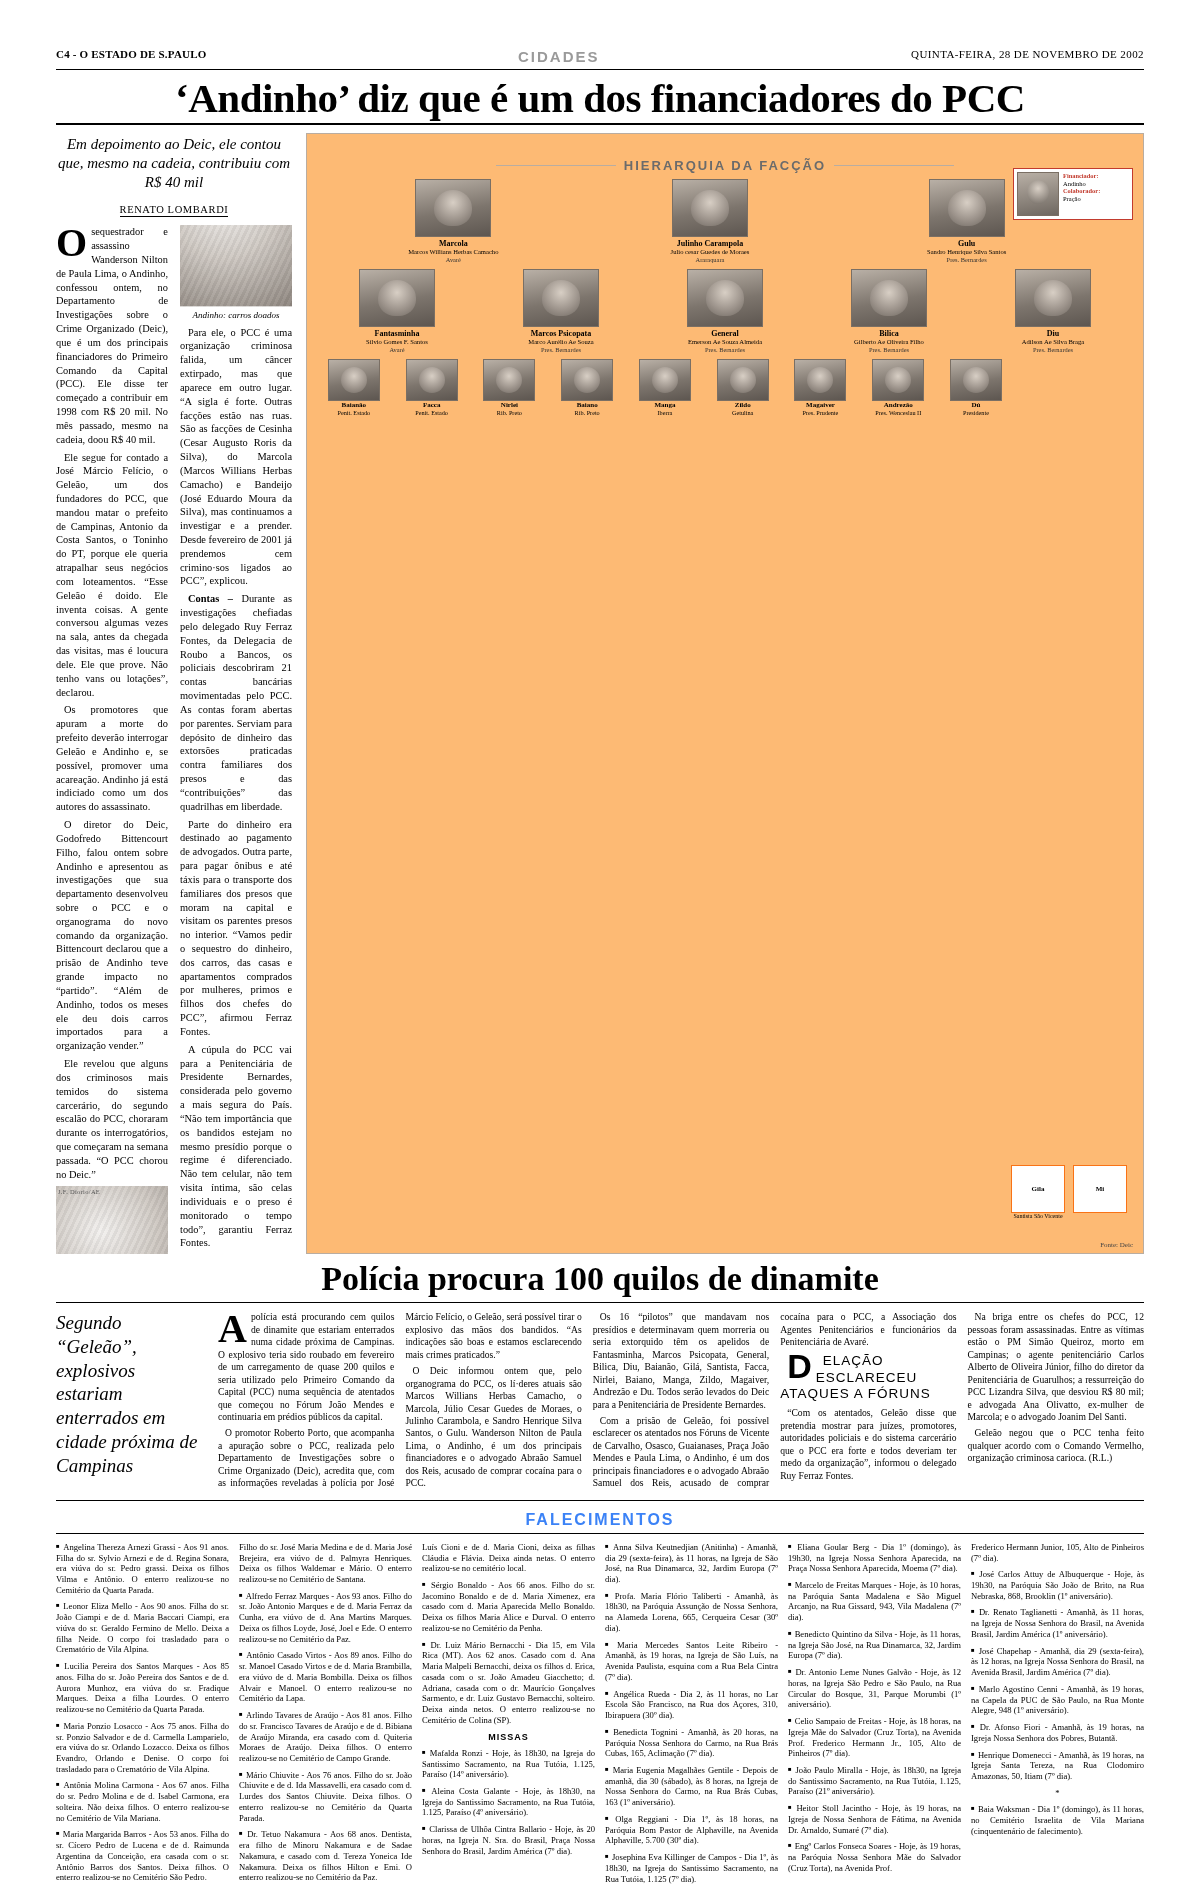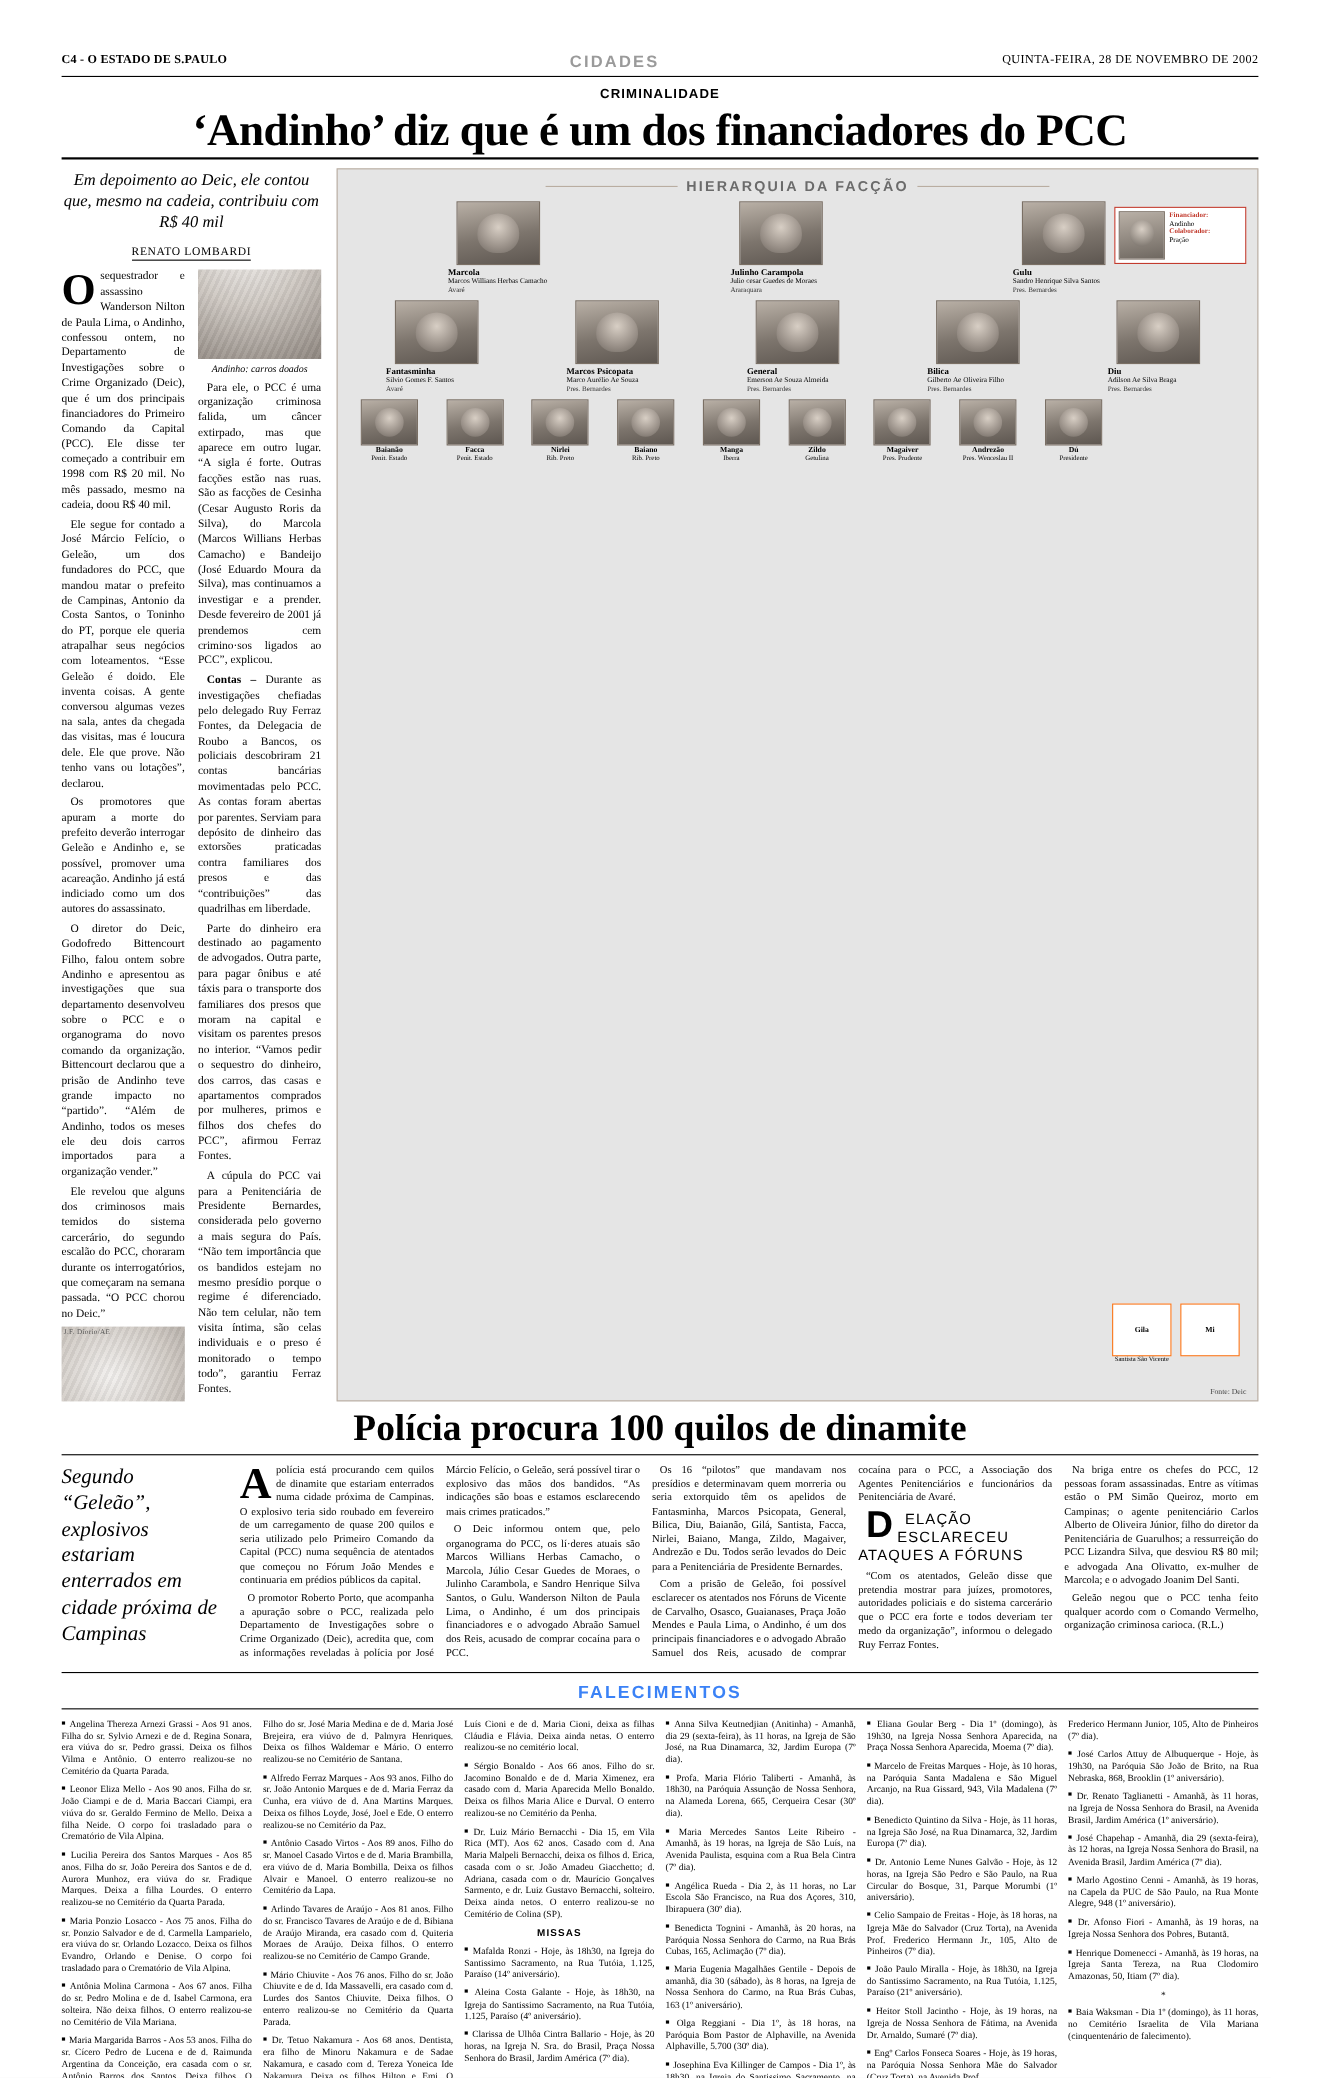--- a/index.html
+++ b/index.html
@@ -39,28 +39,28 @@
   .photo-box{margin:4px 0 4px 0;}
   .photo{width:100%;height:150px;background:
      radial-gradient(circle at 40% 30%, #f2f0ee 0%, #cfc9c3 45%, #8e867f 100%);
      position:relative;border:0;}
   .photo:after{content:"";position:absolute;inset:0;
     background:repeating-linear-gradient(115deg, rgba(0,0,0,.05) 0 3px, rgba(255,255,255,.04) 3px 6px);}
   .photo-credit{position:absolute;left:2px;top:2px;font-size:6.5px;color:#555;letter-spacing:.3px;z-index:2;}
   .caption{font-size:9px;font-style:italic;text-align:center;margin-top:3px;}
   
   .chart{
-    flex:1;background:#e5e5e5;border:1px solid #b9ada1;position:relative;
-    padding:6px 8px 20px 8px;box-sizing:border-box;
+    flex:1;background:#fdba74;border:1px solid #b9ada1;position:relative;
+    padding:22px 8px 20px 8px;box-sizing:border-box;
   }
   .chart-title{text-align:center;font-family:"Liberation Sans",sans-serif;
     font-size:13px;letter-spacing:2px;color:#6b6b6b;font-weight:bold;margin:2px 0 6px;}
   .chart-title:before,.chart-title:after{content:"";display:inline-block;width:120px;height:1px;
     background:#b9ada1;vertical-align:4px;margin:0 8px;}
-  .node{width:92px;font-size:7px;line-height:1.15;}
+  .node{width:92px;text-align:center;font-size:7px;line-height:1.15;}
   .node .ph{width:74px;height:56px;margin:0 auto;border:1px solid #7a6f64;
     background:linear-gradient(170deg,#b9b0a6 0%,#7d756d 55%,#5d5650 100%);position:relative;overflow:hidden;}
   .node .ph:after{content:"";position:absolute;left:18px;top:10px;width:38px;height:36px;border-radius:50% 50% 45% 45%;
     background:radial-gradient(circle at 50% 35%, #d8cfc5 0%, #9a9189 60%, #6e6760 100%);}
   .node .nm{font-weight:bold;font-size:8px;margin-top:2px;}
   .node .sub{font-size:6.6px;}
   .node .loc{font-size:6.4px;color:#333;}
   .row{display:flex;justify-content:space-around;align-items:flex-start;margin-bottom:6px;}
   .row.top-row{justify-content:space-around;padding:0 40px 0 10px;}
   .small-node{width:64px;text-align:center;font-size:6.2px;line-height:1.1;}
@@ -103,21 +103,20 @@
 <body>
 
 <div class="page">
 
   <div class="masthead">
     <div class="left">C4 - O ESTADO DE S.PAULO</div>
     <div class="center">CIDADES</div>
     <div class="right">QUINTA-FEIRA, 28 DE NOVEMBRO DE 2002</div>
   </div>
   <div class="rule thin"></div>
-  <div class="kicker">CRIMINALIDADE</div>
   <div class="headline">‘Andinho’ diz que é um dos financiadores do PCC</div>
   <div class="rule"></div>
 
   <div class="top">
 
     <div class="col-left">
       <div class="standfirst">Em depoimento ao Deic, ele contou que, mesmo na cadeia, contribuiu com R$ 40 mil</div>
       <div class="byline-wrap">
         <span class="byline">RENATO LOMBARDI</span>
       </div>

